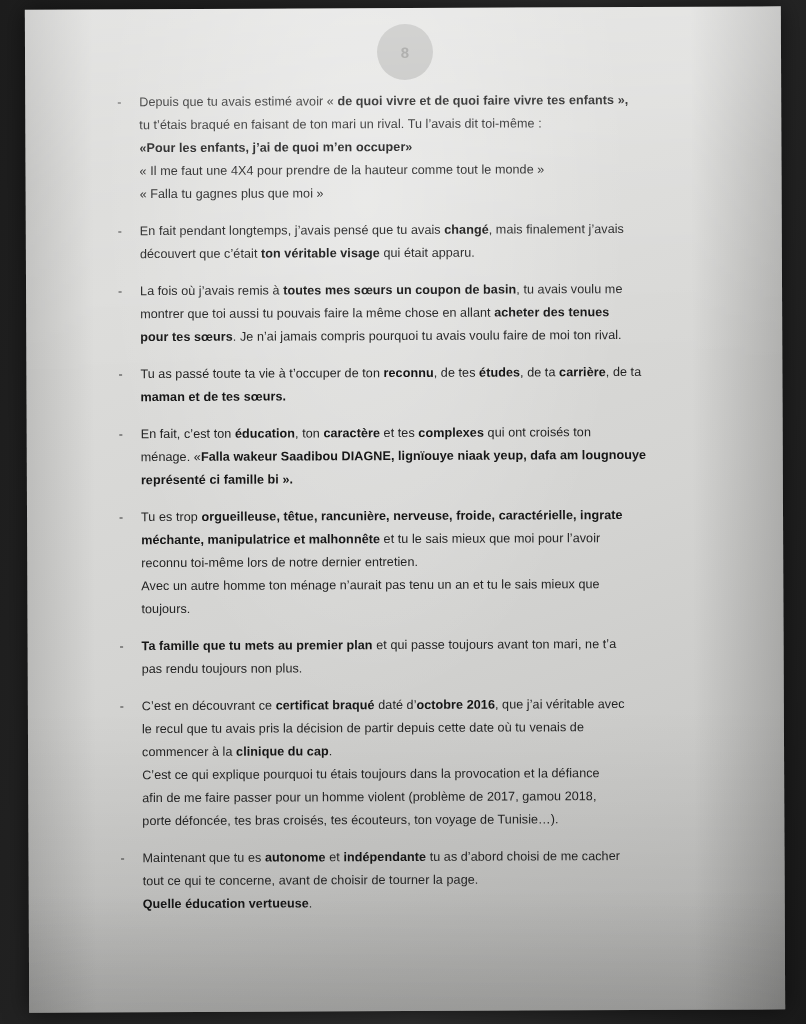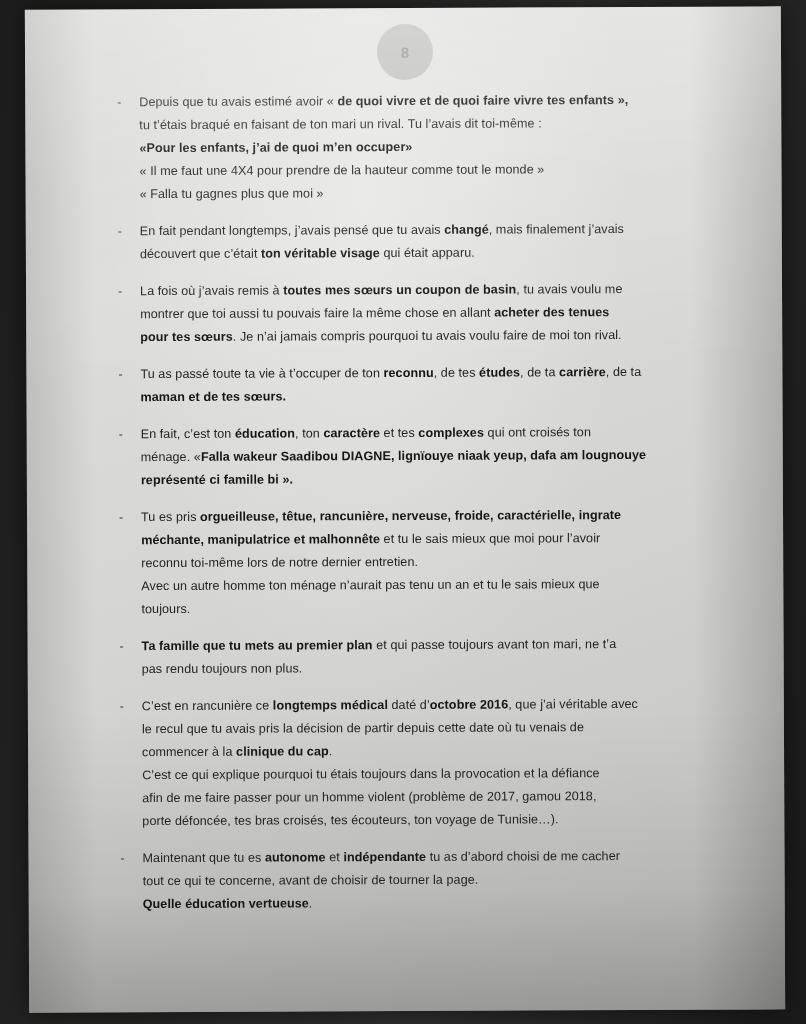--- a/index.html
+++ b/index.html
@@ -167,38 +167,38 @@
           <div class="dash">-</div>
           <div class="ptext">
             <span class="br-line"><span>En fait, c’est ton </span><b>éducation</b><span>, ton </span><b>caractère</b><span> et tes </span><b>complexes</b><span> qui ont croisés ton</span></span>
             <span class="br-line"><span>ménage. «</span><b>Falla wakeur Saadibou DIAGNE, lignïouye niaak yeup, dafa am lougnouye</b></span>
             <span class="br-line"><b>représenté ci famille bi ».</b></span>
           </div>
         </div>
         <div class="para">
           <div class="dash">-</div>
           <div class="ptext">
-            <span class="br-line"><span>Tu es pris </span><b>orgueilleuse, têtue, rancunière, nerveuse, froide, caractérielle, ingrate</b></span>
+            <span class="br-line"><span>Tu es trop </span><b>orgueilleuse, têtue, rancunière, nerveuse, froide, caractérielle, ingrate</b></span>
             <span class="br-line"><b>méchante, manipulatrice et malhonnête</b><span> et tu le sais mieux que moi pour l’avoir</span></span>
             <span class="br-line"><span>reconnu toi-même lors de notre dernier entretien.</span></span>
             <span class="br-line"><span>Avec un autre homme ton ménage n’aurait pas tenu un an et tu le sais mieux que</span></span>
             <span class="br-line"><span>toujours.</span></span>
           </div>
         </div>
         <div class="para">
           <div class="dash">-</div>
           <div class="ptext">
             <span class="br-line"><b>Ta famille que tu mets au premier plan</b><span> et qui passe toujours avant ton mari, ne t’a</span></span>
             <span class="br-line"><span>pas rendu toujours non plus.</span></span>
           </div>
         </div>
         <div class="para">
           <div class="dash">-</div>
           <div class="ptext">
-            <span class="br-line"><span>C’est en rancunière ce </span><b>longtemps médical</b><span> daté d’</span><b>octobre 2016</b><span>, que j’ai véritable avec</span></span>
+            <span class="br-line"><span>C’est en découvrant ce </span><b>certificat braqué</b><span> daté d’</span><b>octobre 2016</b><span>, que j’ai véritable avec</span></span>
             <span class="br-line"><span>le recul que tu avais pris la décision de partir depuis cette date où tu venais de</span></span>
             <span class="br-line"><span>commencer à la </span><b>clinique du cap</b><span>.</span></span>
             <span class="br-line"><span>C’est ce qui explique pourquoi tu étais toujours dans la provocation et la défiance</span></span>
             <span class="br-line"><span>afin de me faire passer pour un homme violent (problème de 2017, gamou 2018,</span></span>
             <span class="br-line"><span>porte défoncée, tes bras croisés, tes écouteurs, ton voyage de Tunisie…).</span></span>
           </div>
         </div>
         <div class="para">
           <div class="dash">-</div>
           <div class="ptext">

